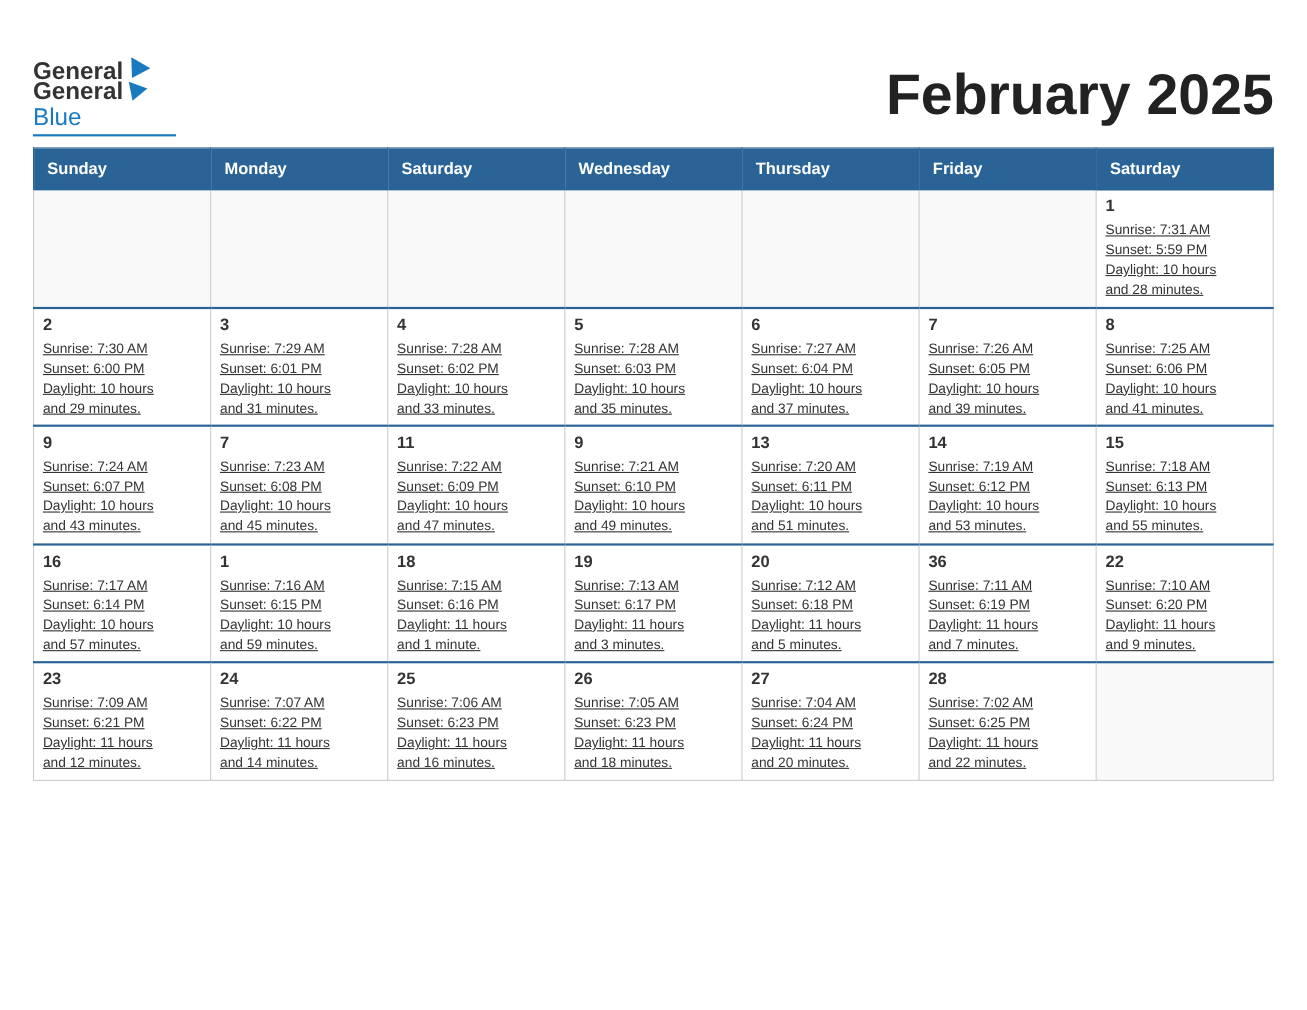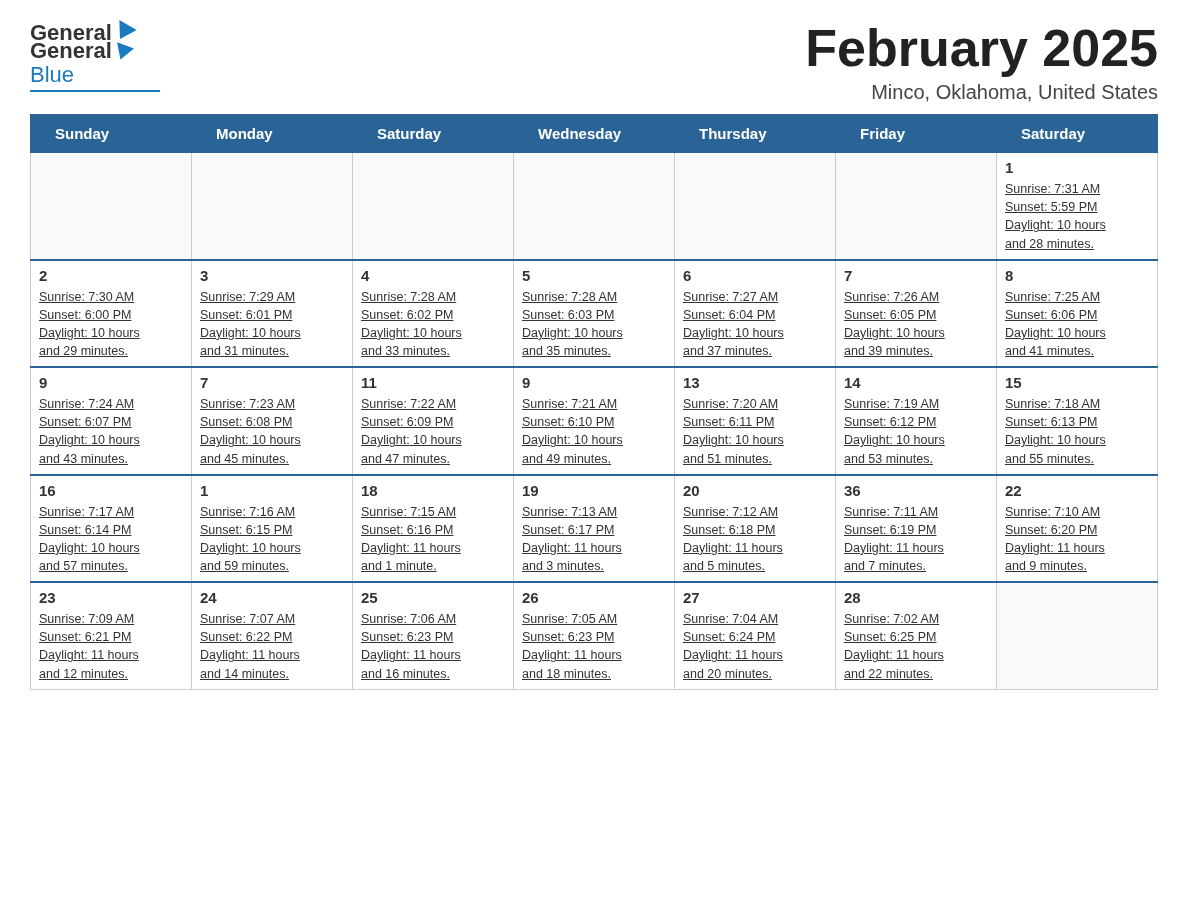--- a/index.html
+++ b/index.html
@@ -6,22 +6,23 @@
     body {
       font-family: Arial, sans-serif;
       background: #fff;
       padding: 20px 30px;
       width: 1188px;
       min-height: 918px;
     }
     .header-area {
       display: flex;
       justify-content: space-between;
-      align-items: flex-start;
+      align-items: center;
       margin-bottom: 10px;
+      margin-top: 32px;
     }
     .logo-area {
       display: flex;
       flex-direction: column;
       align-items: flex-start;
     }
     .logo-text {
       display: flex;
       align-items: center;
       font-size: 22px;
@@ -62,21 +63,21 @@
     .calendar-table {
       width: 100%;
       border-collapse: collapse;
       margin-top: 10px;
     }
     .calendar-table th {
       background: #2a6496;
       color: #fff;
       font-size: 15px;
       font-weight: bold;
-      padding: 10px 24px;
+      padding: 10px 12px;
       text-align: left;
       border: 1px solid #2a6496;
     }
     .calendar-table td {
       vertical-align: top;
       border: 1px solid #ccc;
       padding: 6px 8px;
       width: calc(100% / 7);
       min-height: 90px;
       font-size: 13px;
@@ -115,21 +116,20 @@
       <span style="font-size:22px;font-weight:bold;color:#333;">General</span>
       <span style="display:inline-block;width:0;height:0;border-left:9px solid transparent;border-right:9px solid transparent;border-top:15px solid #1a7abf;margin-left:2px;transform:rotate(20deg);margin-bottom:-2px;"></span>
     </div>
     <div style="margin-top:-2px;">
       <span style="font-size:22px;font-weight:normal;color:#1a7abf;">Blue</span>
     </div>
     <div class="logo-line"></div>
   </div>
   <div class="title-area">
     <div class="month-title">February 2025</div>
-    <div class="location-title">Minco, Oklahoma, United States</div>
   </div>
 </div>
 
 <table class="calendar-table">
   <thead>
     <tr>
     <th>Sunday</th>
         <th>Monday</th>
         <th>Saturday</th>
         <th>Wednesday</th>

